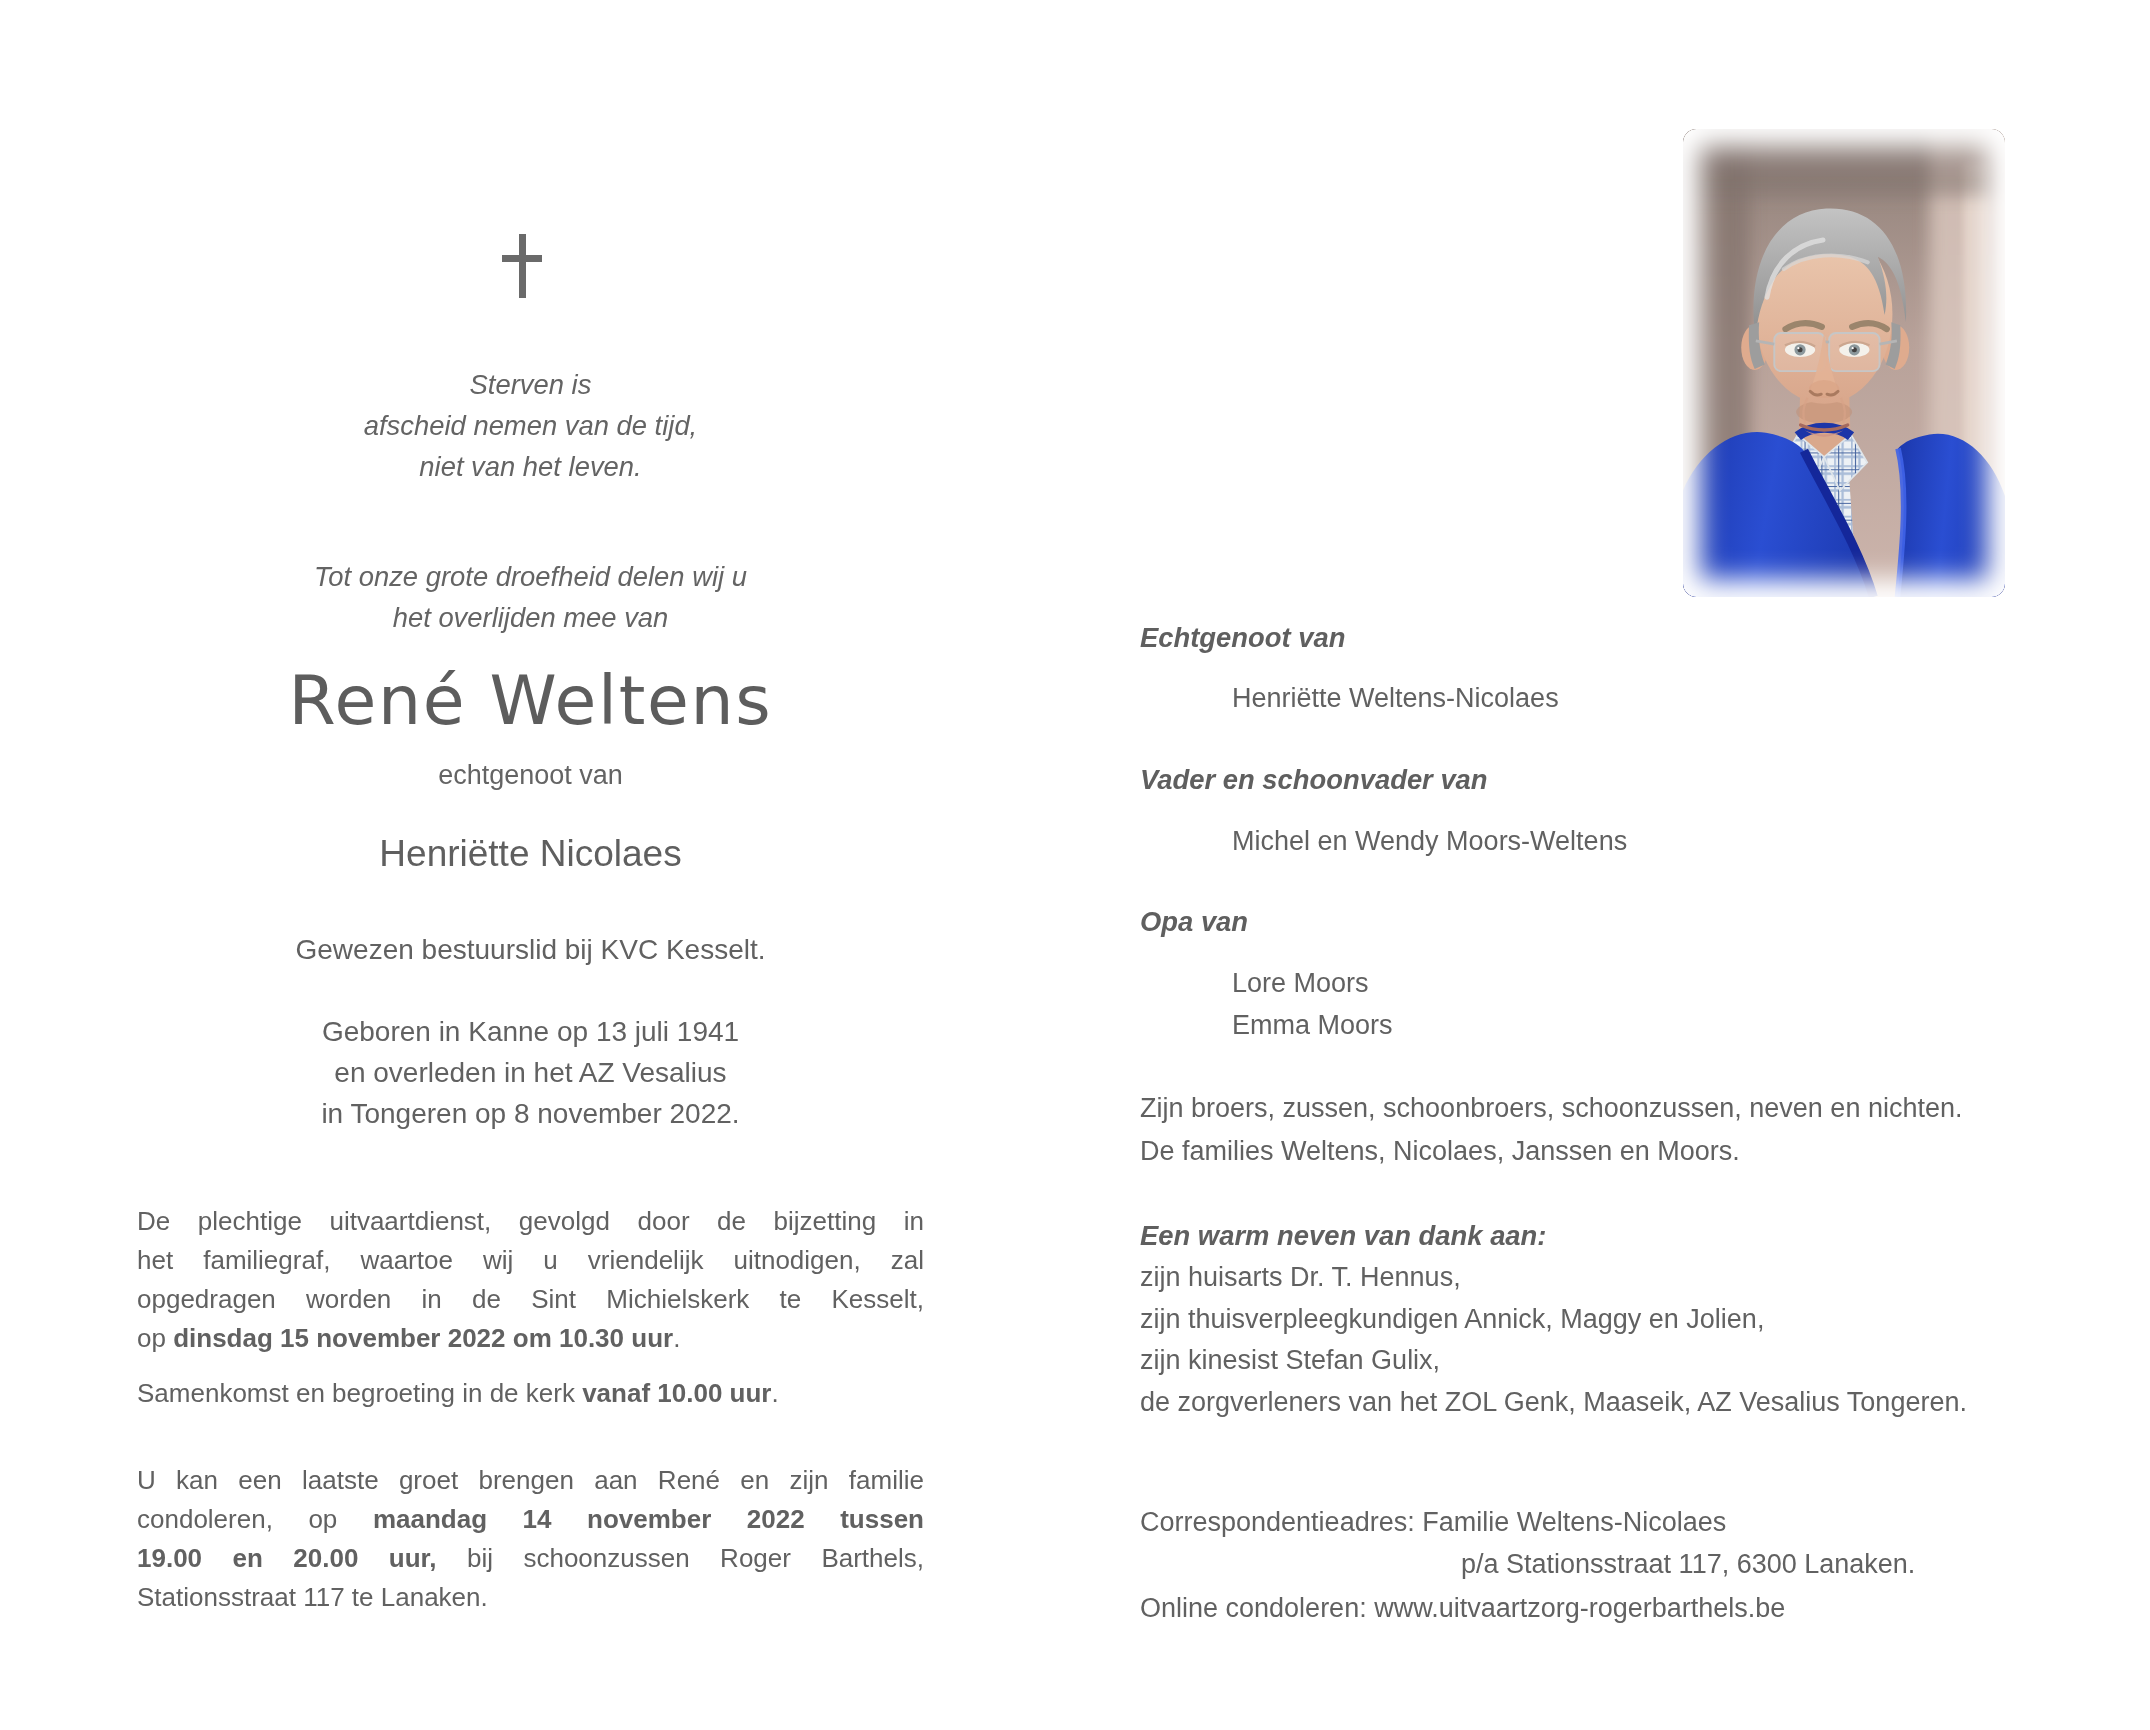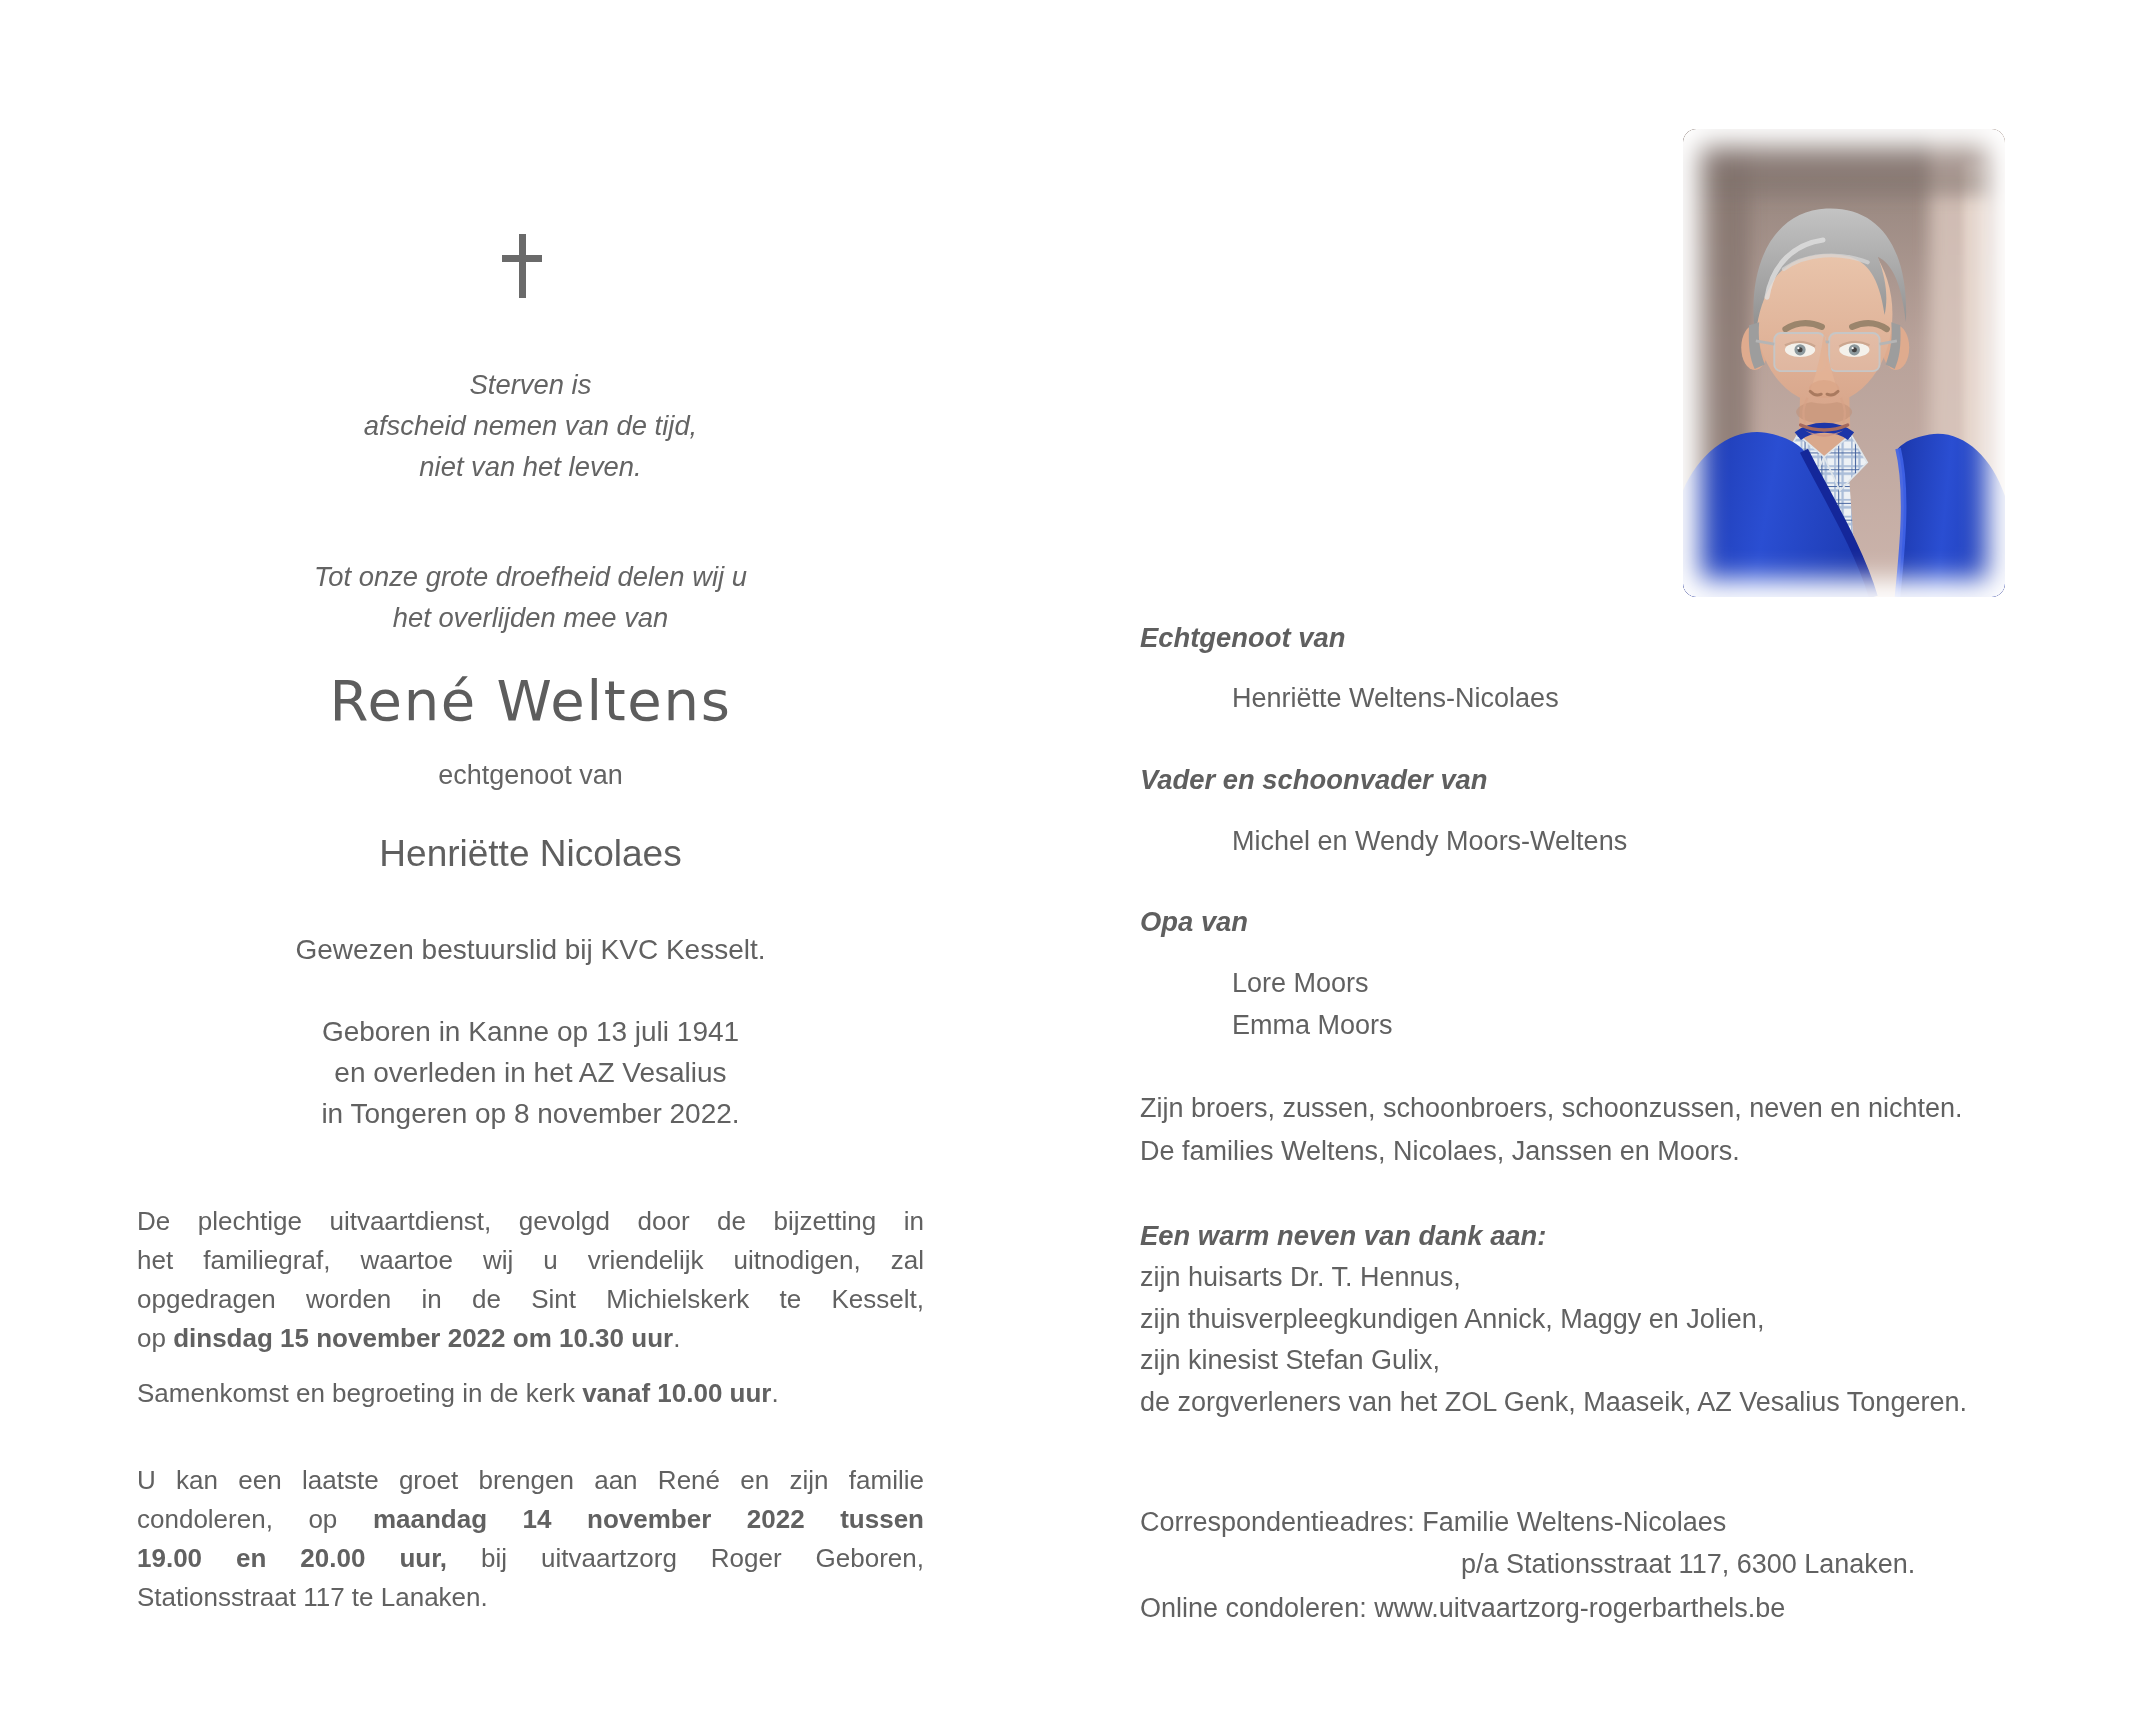--- a/index.html
+++ b/index.html
@@ -5,21 +5,21 @@
 <style>
   html,body{margin:0;padding:0;background:#ffffff;}
   .card{position:relative;width:2151px;height:1730px;background:#ffffff;overflow:hidden;
         font-family:"Liberation Sans",sans-serif;color:#616161;}
   
   .col-left{position:absolute;left:137px;top:0;width:787px;height:1730px;}
   .centered{position:absolute;left:0;width:787px;text-align:center;}
   .b{font-weight:bold;}
   .poem{top:364px;font-size:27.4px;line-height:41px;font-style:italic;color:#646464;}
   .intro{top:532px;font-size:27.4px;line-height:41px;font-style:italic;color:#646464;margin-top:24px;}
-  .deceased-name{top:656px;font-family:"DejaVu Sans",sans-serif;font-size:56px;line-height:90px;
+  .deceased-name{top:656px;font-family:"DejaVu Sans",sans-serif;font-size:68px;line-height:90px;
                  letter-spacing:1.7px;color:#5d5d5d;font-weight:normal;}
   .relation{top:757px;font-size:27px;line-height:36px;color:#646464;}
   .spouse{top:830px;font-size:37px;line-height:47px;color:#5f5f5f;}
   .honorary{top:931px;font-size:28px;line-height:38px;}
   .life{top:1011px;font-size:28px;line-height:41px;}
   .para{position:absolute;left:0;width:787px;font-size:26px;line-height:39px;text-align:left;}
   .para-service{top:1202px;}
   .para-gathering{top:1374px;}
   .para-condolence{top:1461px;}
   .jline{display:block;text-align:justify;text-align-last:justify;}
@@ -103,21 +103,21 @@
     </div>
 
     <div class="para para-condolence">
       <span class="jline">
         <span>U kan een laatste groet brengen aan René en zijn familie</span>
       </span>
       <span class="jline">
         <span>condoleren, op </span><span class="b">maandag 14 november 2022 tussen</span>
       </span>
       <span class="jline">
-        <span class="b">19.00 en 20.00 uur,</span><span> bij uitvaartzorg Roger Geboren,</span>
+        <span class="b">19.00 en 20.00 uur,</span><span> bij schoonzussen Roger Barthels,</span>
       </span>
       <span class="jlast">
         <span>Stationsstraat 117 te Lanaken.</span>
       </span>
     </div>
   </div>
 
   <div class="photo">
     <svg viewBox="0 0 575 835" preserveAspectRatio="none">
       <defs>

